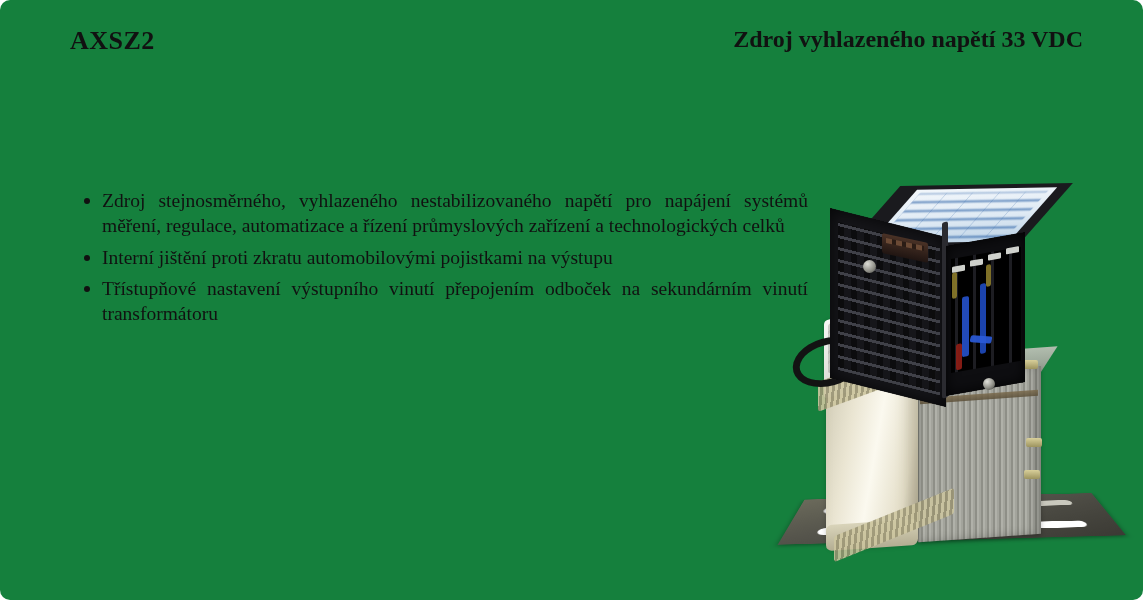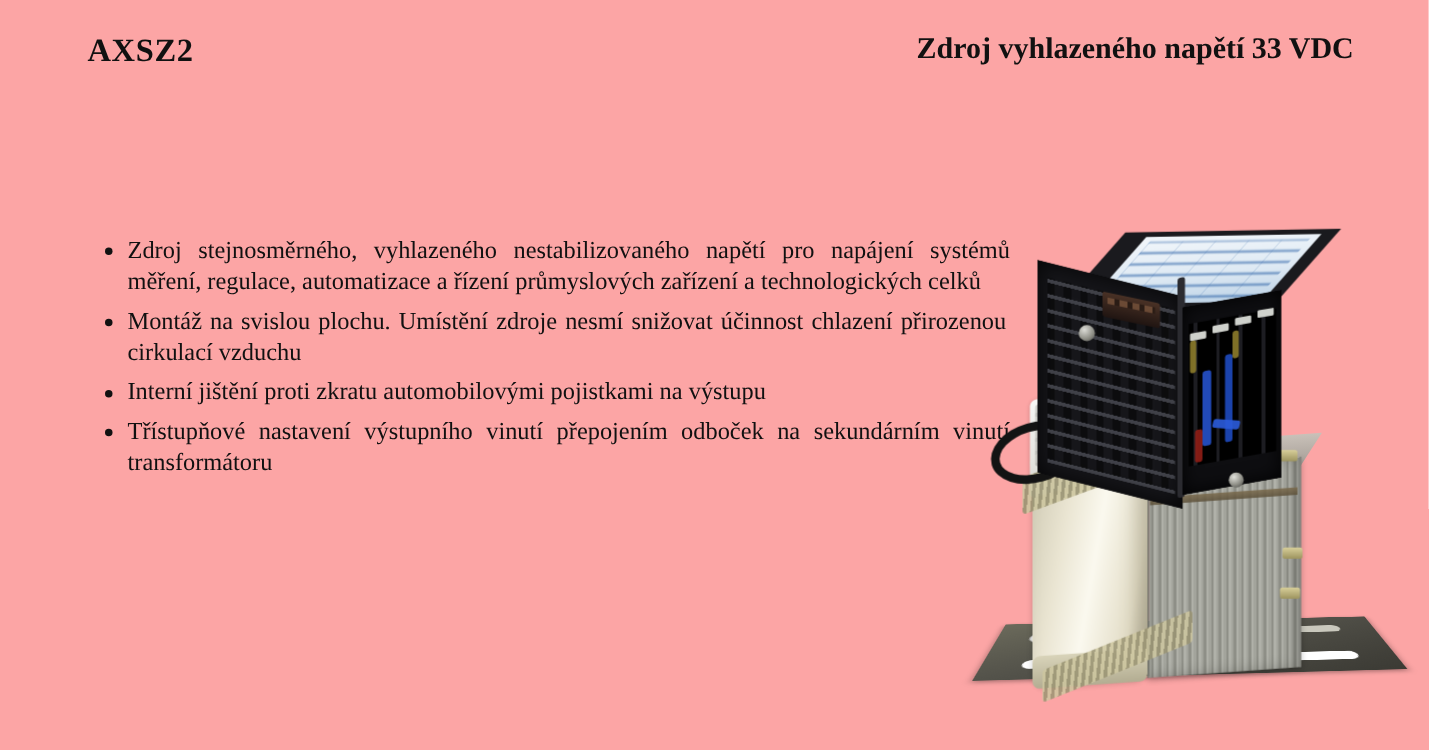--- a/index.html
+++ b/index.html
@@ -14,21 +14,22 @@
     position: relative;
     overflow: hidden;
     font-family: "Liberation Serif", "DejaVu Serif", serif;
     color: #111111;
     -webkit-font-smoothing: antialiased;
   }
 
   .page {
     position: absolute;
     inset: 0;
-    background: #fca5a5;
+    background: #15803d;
+    border-radius: 10px;
   }
 
   
   .header {
     position: absolute;
     top: 26px;
     left: 0;
     right: 0;
     height: 44px;
   }
@@ -443,24 +444,20 @@
 
   <div class="header">
     <div class="title-left">AXSZ2</div>
     <div class="title-right">Zdroj vyhlazeného napětí 33 VDC</div>
   </div>
 
   <ul class="features">
     <li class="feature-item">
       <span class="feature-bullet"></span>
       <span class="feature-text">Zdroj stejnosměrného, vyhlazeného nestabilizovaného napětí pro napájení systémů měření, regulace, automatizace a řízení průmyslových zařízení a technologických celků</span>
-    </li>
-    <li class="feature-item narrow">
-      <span class="feature-bullet"></span>
-      <span class="feature-text">Montáž na svislou plochu. Umístění zdroje nesmí snižovat účinnost chlazení přirozenou cirkulací vzduchu</span>
     </li>
     <li class="feature-item">
       <span class="feature-bullet"></span>
       <span class="feature-text">Interní jištění proti zkratu automobilovými pojistkami na výstupu</span>
     </li>
     <li class="feature-item">
       <span class="feature-bullet"></span>
       <span class="feature-text">Třístupňové nastavení výstupního vinutí přepojením odboček na sekundárním vinutí transformátoru</span>
     </li>
   </ul>

